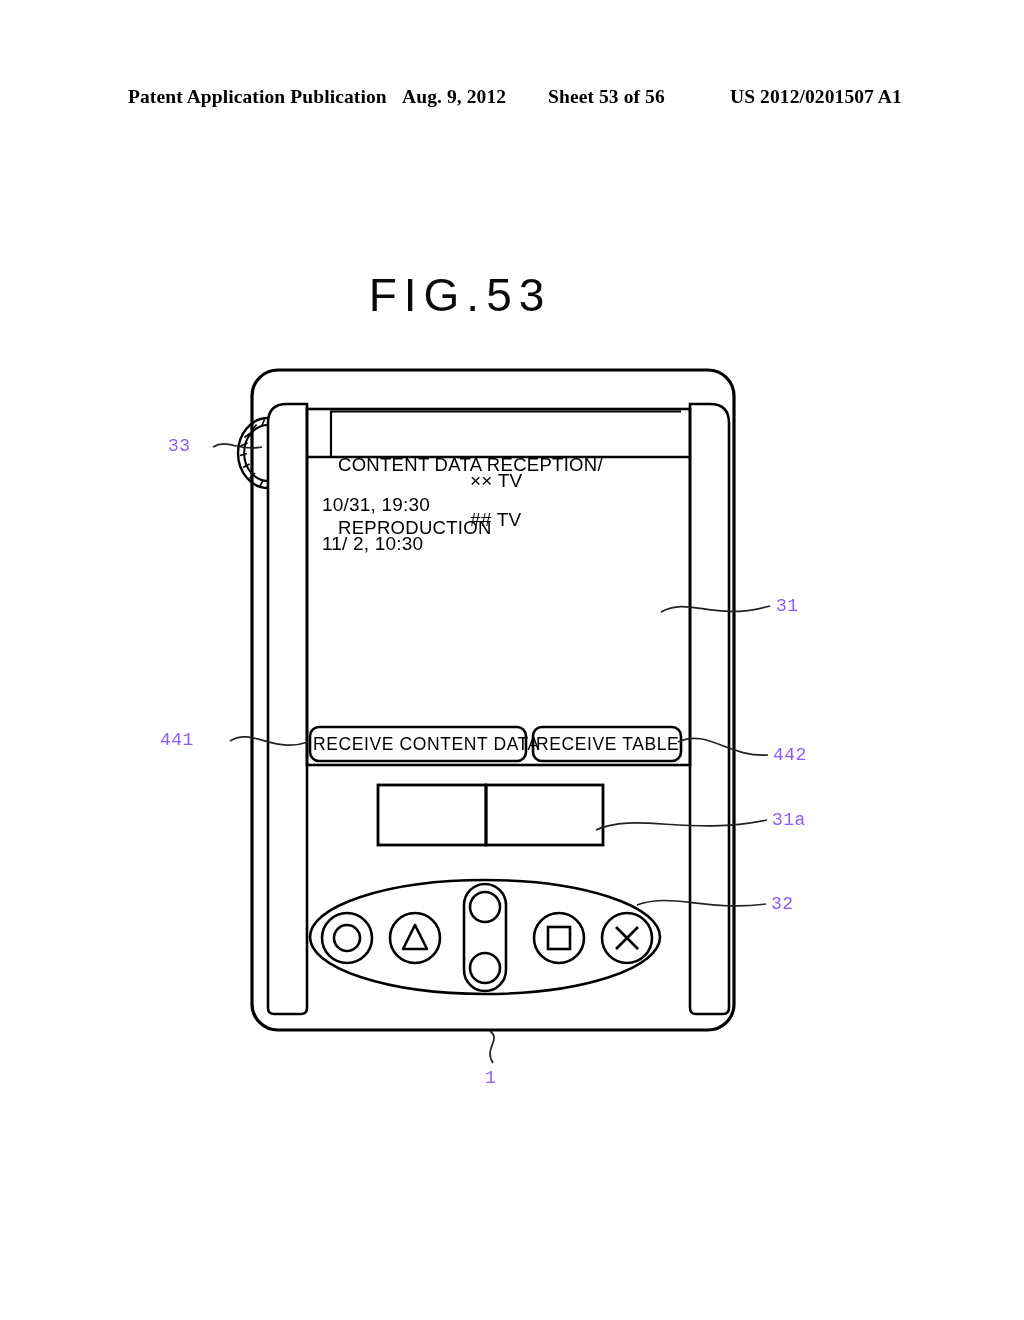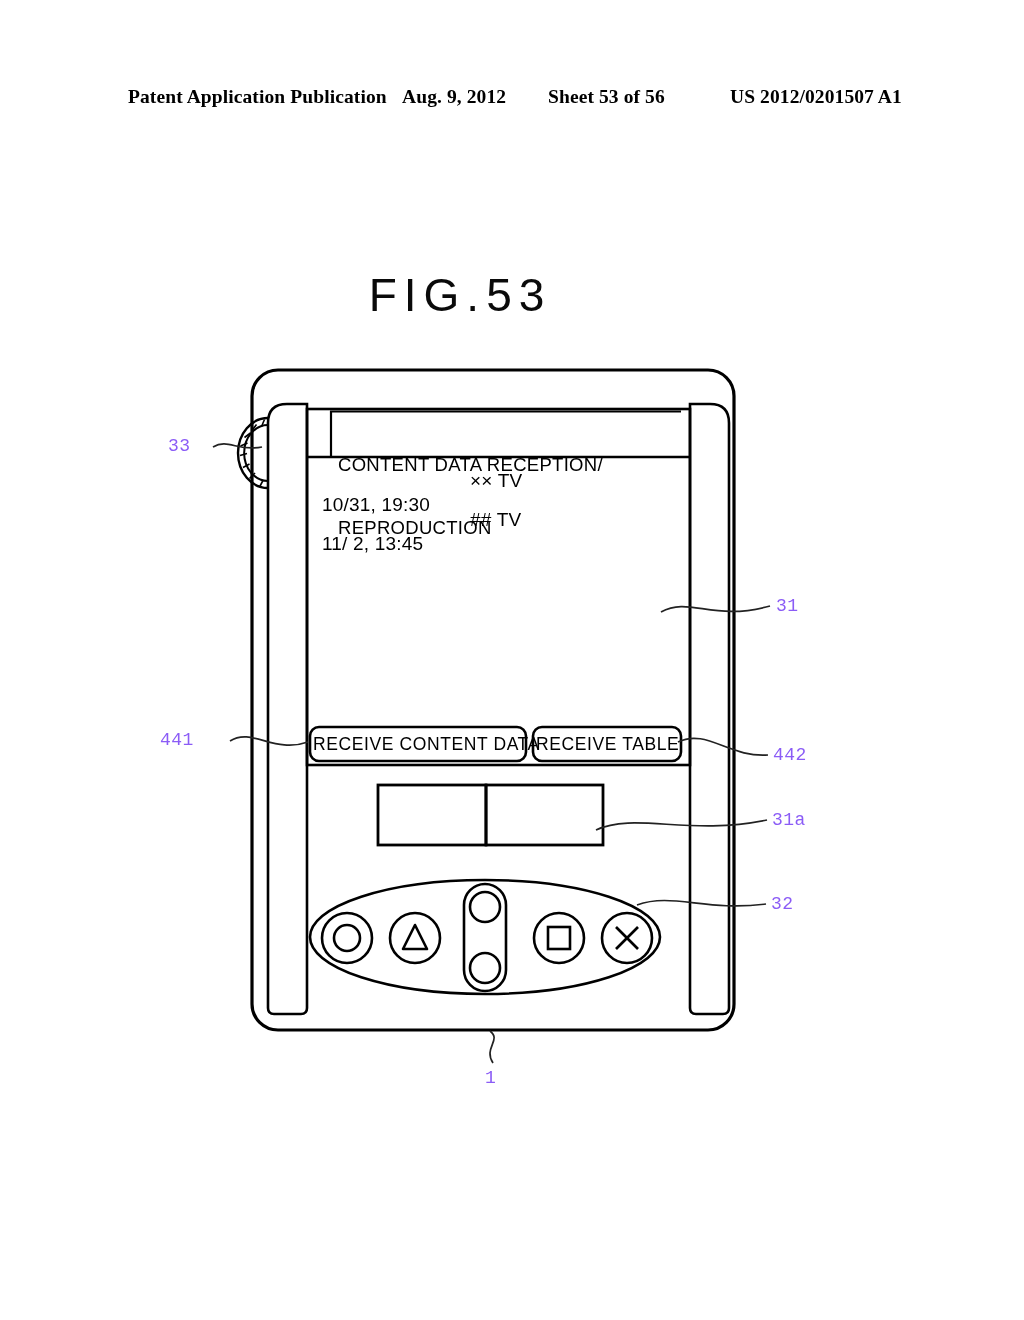--- a/index.html
+++ b/index.html
@@ -208,21 +208,21 @@
   <div>CONTENT DATA RECEPTION/</div>
   <div>REPRODUCTION</div>
 </div>
 
 <div class="scr-text list-row" id="list-row-0">
   <span class="cell-time">10/31, 19:30</span>
   <span class="cell-ch">×× TV</span>
 </div>
 
 <div class="scr-text list-row" id="list-row-1">
-  <span class="cell-time">11/ 2, 13:45</span>
+  <span class="cell-time">11/ 2, 10:30</span>
   <span class="cell-ch">## TV</span>
 </div>
 
 <div class="btn-label" id="btn-441-label">RECEIVE CONTENT DATA</div>
 <div class="btn-label" id="btn-442-label">RECEIVE TABLE</div>
 
 <div class="ref-num" id="ref-33">33</div>
 <div class="ref-num" id="ref-441">441</div>
 <div class="ref-num" id="ref-31">31</div>
 <div class="ref-num" id="ref-442">442</div>

